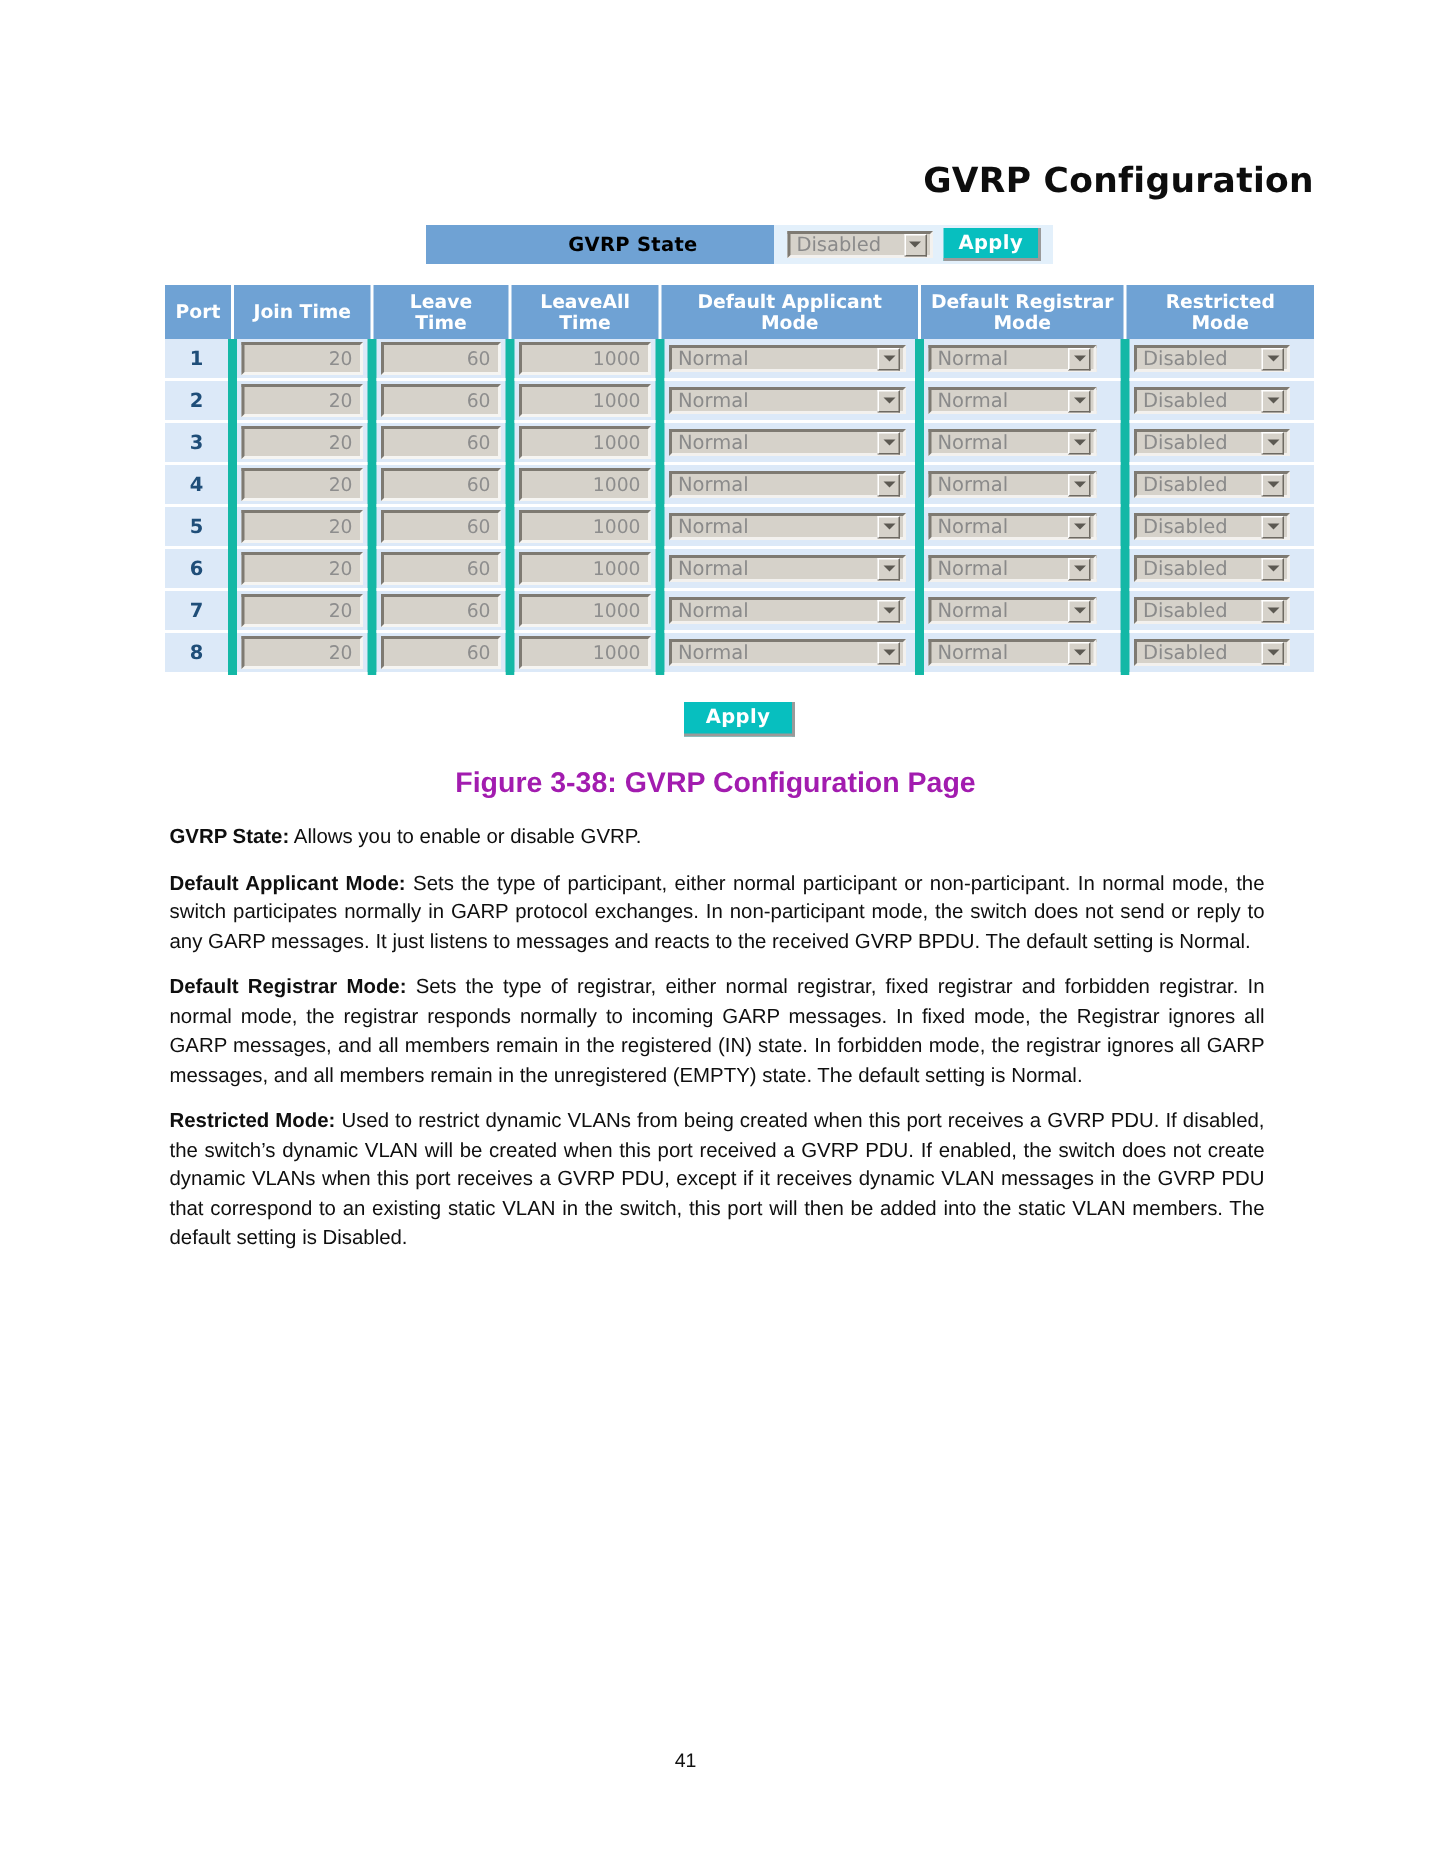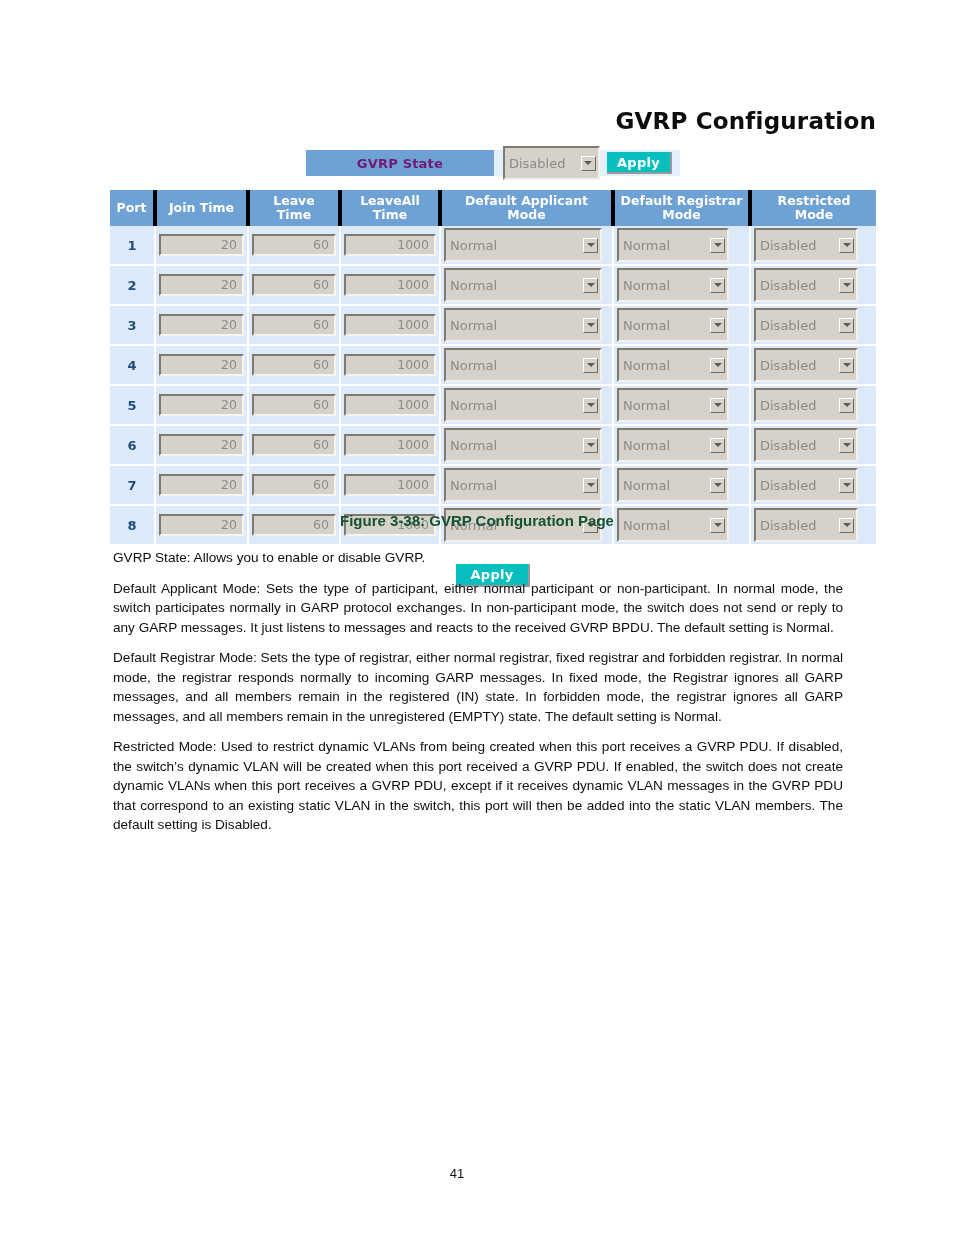--- a/index.html
+++ b/index.html
@@ -43,40 +43,41 @@
   }
   .state-bar {
     display: flex;
     align-items: stretch;
     background: #e3f0fb;
     height: 26px;
   }
   .state-label {
     width: 188px;
     background: #6fa2d4;
-    color: #701a75;
+    color: #000000;
     font-size: 13px;
     font-weight: bold;
     display: flex;
     align-items: center;
     justify-content: center;
     letter-spacing: .2px;
     font-family: "DejaVu Sans", sans-serif;
+    padding-left: 44px;
   }
   .state-gap { width: 9px; }
 
   
   .w-select {
     position: relative;
     background: #d6d2ca;
     border-top: 2px solid #7e7a72;
     border-left: 2px solid #7e7a72;
     border-right: 2px solid #f3f1ee;
     border-bottom: 2px solid #f3f1ee;
-    height: 34px;
+    height: 18px;
     display: flex;
     align-items: center;
     box-sizing: border-box;
     align-self: center;
   }
   .w-select .sel-text {
     flex: 1;
     font-size: 13px;
     color: #8a8a8a;
     padding-left: 4px;
@@ -133,31 +134,31 @@
     table-layout: fixed;
     background: #ffffff;
   }
   .port-table th {
     background: #6fa2d4;
     color: #ffffff;
     font-size: 12.5px;
     font-weight: bold;
     line-height: 14px;
     padding: 4px 2px;
-    border-left: 4px solid #000000;
+    border-left: 1px solid #000000;
     border-right: 2px solid #ffffff;
     text-align: center;
     font-family: "DejaVu Sans", sans-serif;
   }
   .port-table th:first-child { border-left: none; margin-left: 18px; }
   .port-table th:last-child  { border-right: none; }
 
   .port-table td {
     background: #dce9f8;
-    border-left: 2px solid #14b8a6;
+    border-left: 6px solid #14b8a6;
     border-right: 2px solid #ffffff;
     border-bottom: 2px solid #ffffff;
     padding: 2px 3px;
     height: 22px;
     vertical-align: middle;
   }
   .port-table td:first-child { border-left: none; }
   .port-table td:last-child  { border-right: none; }
 
   .port-num {
@@ -208,39 +209,39 @@
     letter-spacing: .3px;
   }
 
   
   .fig-caption {
     position: absolute;
     left: 0;
     top: 512px;
     width: 954px;
     text-align: center;
-    font-size: 15px;
+    font-size: 19px;
     font-weight: bold;
-    color: #14532d;
+    color: #a21caf;
   }
 
   .doc {
     position: absolute;
     left: 113px;
     top: 548px;
     width: 730px;
   }
   .doc p {
     margin: 0 0 11px 0;
     font-size: 13.6px;
     line-height: 19.5px;
     text-align: justify;
     color: #0f0f0f;
   }
-  .doc p b { font-weight: normal; }
+  .doc p b { font-weight: bold; }
 
   .page-num {
     position: absolute;
     left: 0;
     top: 1166px;
     width: 914px;
     text-align: center;
     font-size: 13px;
     color: #111111;
   }

